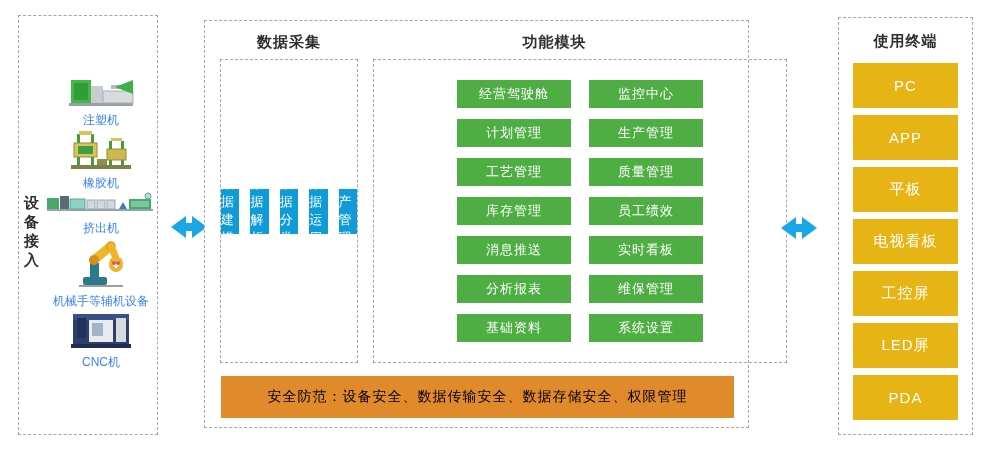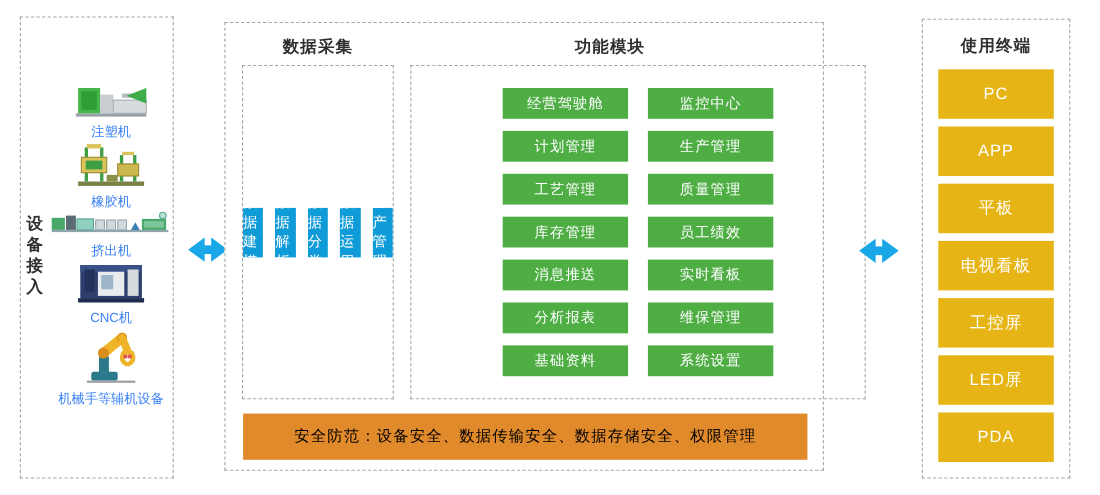--- a/index.html
+++ b/index.html
@@ -95,49 +95,49 @@
             <polygon points="74,17 78,10 82,17" fill="#3b7fb5"></polygon>
             <rect x="84" y="7" width="22" height="10" fill="#49a86a"></rect>
             <rect x="86" y="9" width="18" height="6" fill="#7cc79a"></rect>
             <circle cx="103" cy="4" r="3" fill="#b7dfd2" stroke="#5aa795" stroke-width="1"></circle>
           </svg>
         </span>
         <span class="device-label">挤出机</span>
       </div>
       <div class="device-item">
         <span class="device-icon">
-          <svg width="64" height="40" viewBox="0 0 64 40">
-            <rect x="4" y="4" width="56" height="30" fill="#2c3e6b"></rect>
-            <rect x="4" y="4" width="56" height="6" fill="#3a5188"></rect>
-            <rect x="20" y="10" width="24" height="22" fill="#e8ecef"></rect>
-            <rect x="23" y="13" width="11" height="13" fill="#9fb6c9"></rect>
-            <rect x="47" y="8" width="10" height="24" fill="#d5dade"></rect>
-            <rect x="8" y="8" width="9" height="20" fill="#22315a"></rect>
-            <rect x="2" y="34" width="60" height="4" fill="#1f2c4e"></rect>
-          </svg>
-        </span>
-        <span class="device-label">CNC机</span>
-      </div>
-      <div class="device-item">
-        <span class="device-icon">
           <svg width="52" height="52" viewBox="0 0 52 52">
             <rect x="4" y="48" width="44" height="2" fill="#9e9e9e"></rect>
             <rect x="8" y="40" width="24" height="8" rx="2" fill="#2b7a8c"></rect>
             <rect x="15" y="26" width="9" height="15" fill="#2b7a8c"></rect>
             <line x1="19" y1="23" x2="36" y2="9" stroke="#f0b429" stroke-width="9" stroke-linecap="round"></line>
             <circle cx="19" cy="23" r="5" fill="#d98e1b"></circle>
             <circle cx="36" cy="9" r="4.5" fill="#d98e1b"></circle>
             <line x1="36" y1="9" x2="41" y2="21" stroke="#f0b429" stroke-width="7" stroke-linecap="round"></line>
             <path d="M37,23 q-3,7 3,10" stroke="#f0b429" stroke-width="4" fill="none" stroke-linecap="round"></path>
             <path d="M45,23 q3,7 -3,10" stroke="#f0b429" stroke-width="4" fill="none" stroke-linecap="round"></path>
             <circle cx="39" cy="26" r="2" fill="#e2574c"></circle>
             <circle cx="43" cy="26" r="2" fill="#e2574c"></circle>
           </svg>
         </span>
         <span class="device-label">机械手等辅机设备</span>
+      </div>
+      <div class="device-item">
+        <span class="device-icon">
+          <svg width="64" height="40" viewBox="0 0 64 40">
+            <rect x="4" y="4" width="56" height="30" fill="#2c3e6b"></rect>
+            <rect x="4" y="4" width="56" height="6" fill="#3a5188"></rect>
+            <rect x="20" y="10" width="24" height="22" fill="#e8ecef"></rect>
+            <rect x="23" y="13" width="11" height="13" fill="#9fb6c9"></rect>
+            <rect x="47" y="8" width="10" height="24" fill="#d5dade"></rect>
+            <rect x="8" y="8" width="9" height="20" fill="#22315a"></rect>
+            <rect x="2" y="34" width="60" height="4" fill="#1f2c4e"></rect>
+          </svg>
+        </span>
+        <span class="device-label">CNC机</span>
       </div>
     </div>
 </div>
 
 <svg class="flow-arrow" style="left:171px;top:215px;" viewBox="0 0 36 24">
   <polygon points="0,12 15,1 15,23" fill="var(--arrow-blue,#1aa7e8)"></polygon>
   <polygon points="36,12 21,1 21,23" fill="var(--arrow-blue,#1aa7e8)"></polygon>
   <rect x="14" y="8" width="8" height="8" fill="var(--arrow-blue,#1aa7e8)"></rect>
 </svg>
 

